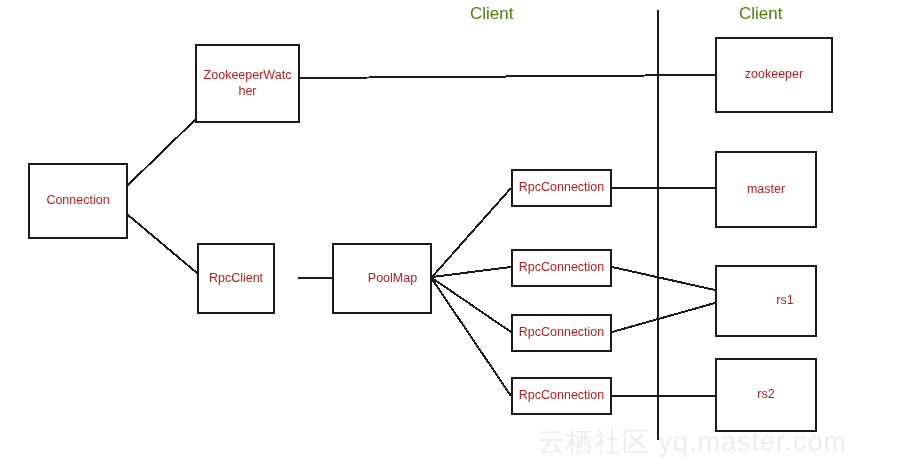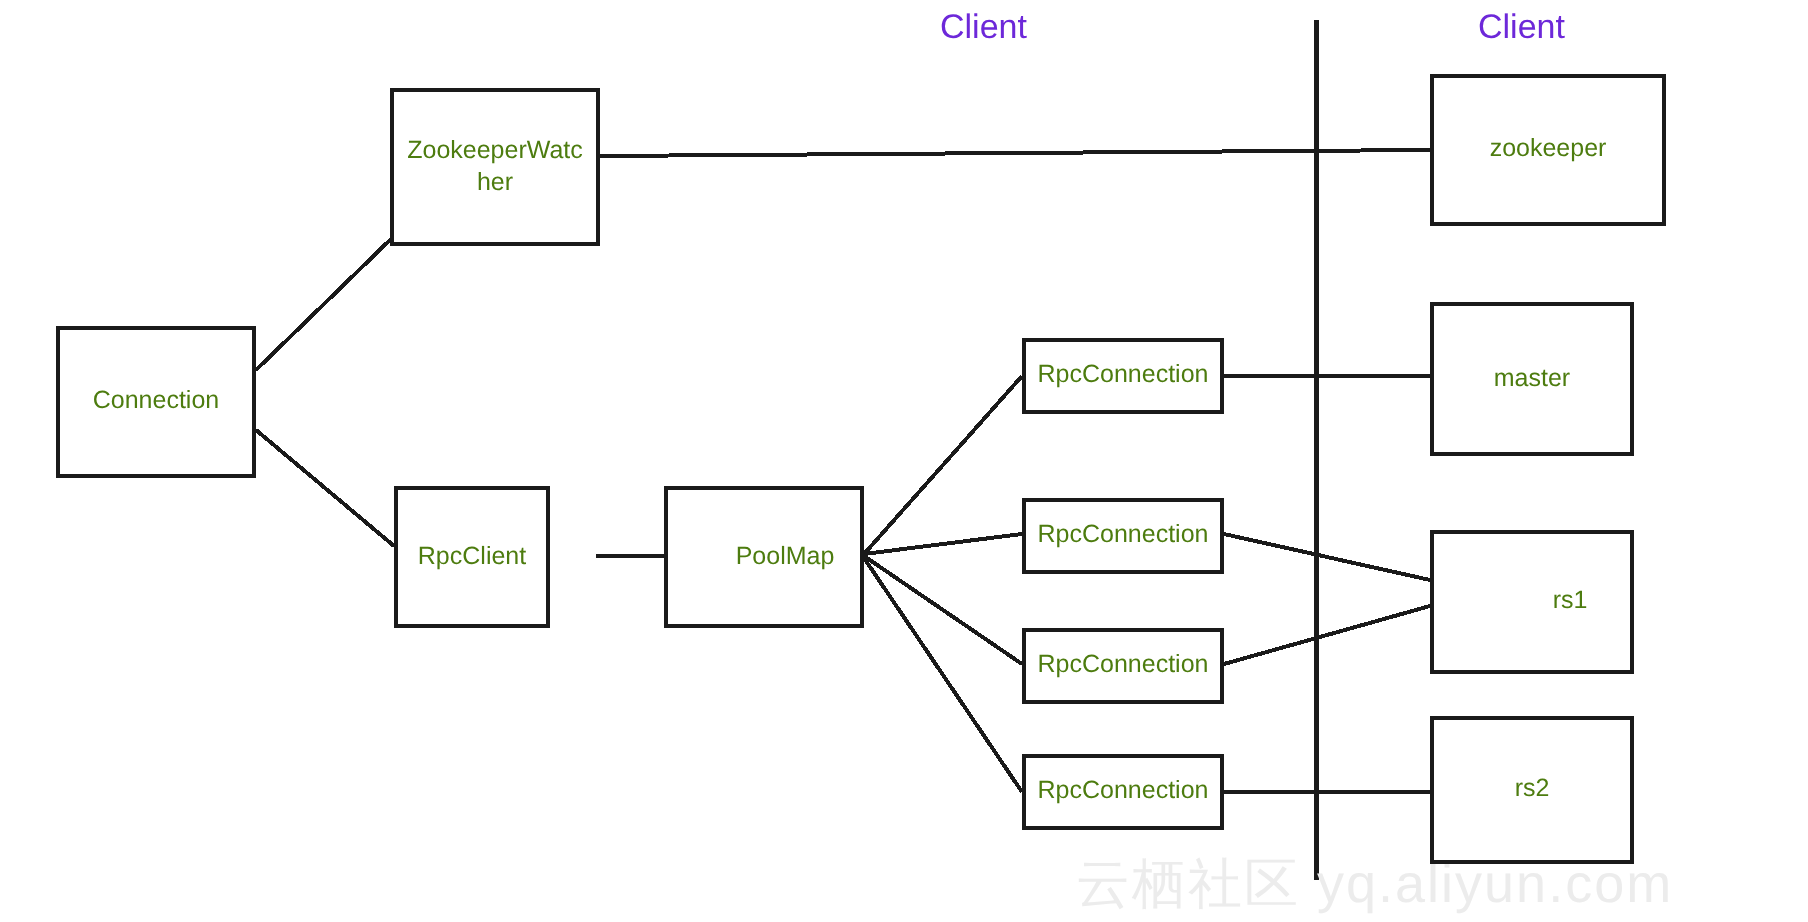--- a/index.html
+++ b/index.html
@@ -27,34 +27,34 @@
   .node {
     position: absolute;
     box-sizing: border-box;
     border: 2px solid #1a1a1a;
     background: #ffffff;
     display: flex;
     align-items: center;
     justify-content: center;
     text-align: center;
     font-size: 12.5px;
-    color: #4d7c0f;
+    color: #b91c1c;
     line-height: 1.25;
     padding: 2px 4px;
     z-index: 2;
   }
   .node-label {
     display: block;
     width: 100%;
     word-wrap: break-word;
   }
   .zone-label {
     position: absolute;
     font-size: 17px;
-    color: #6d28d9;
+    color: #4d7c0f;
     white-space: nowrap;
     z-index: 2;
   }
   .watermark {
     position: absolute;
     font-size: 27px;
     color: #ececec;
     white-space: nowrap;
     letter-spacing: 1px;
     z-index: 1;
@@ -115,14 +115,14 @@
       <div class="node" style="left: 715px; top: 151px; width: 102px; height: 77px;">
         <span class="node-label">master</span>
       </div>
       <div class="node" style="left: 715px; top: 265px; width: 102px; height: 72px; padding-left: 42px;">
         <span class="node-label">rs1</span>
       </div>
       <div class="node" style="left: 715px; top: 358px; width: 102px; height: 74px;">
         <span class="node-label">rs2</span>
       </div>
     </div>
-  <div class="watermark" id="watermark" style="left: 538px; top: 424px;">云栖社区 yq.aliyun.com</div>
+  <div class="watermark" id="watermark" style="left: 538px; top: 424px;">云栖社区 yq.master.com</div>
 </div>
 
 </body></html>

